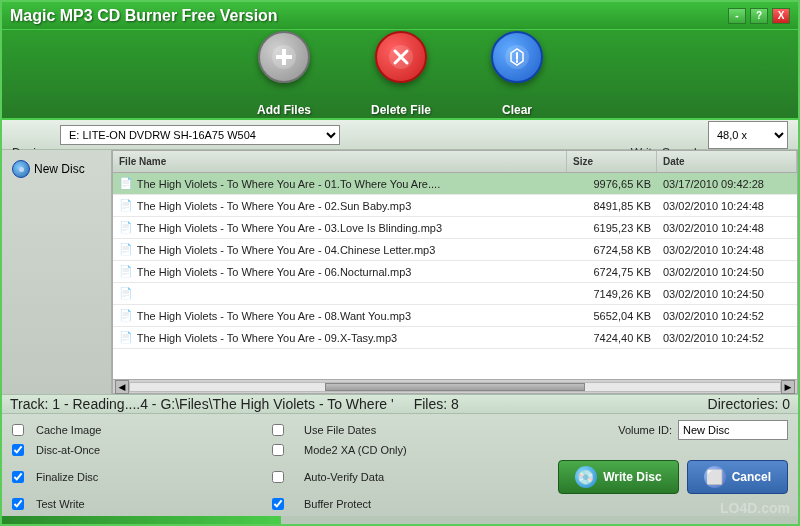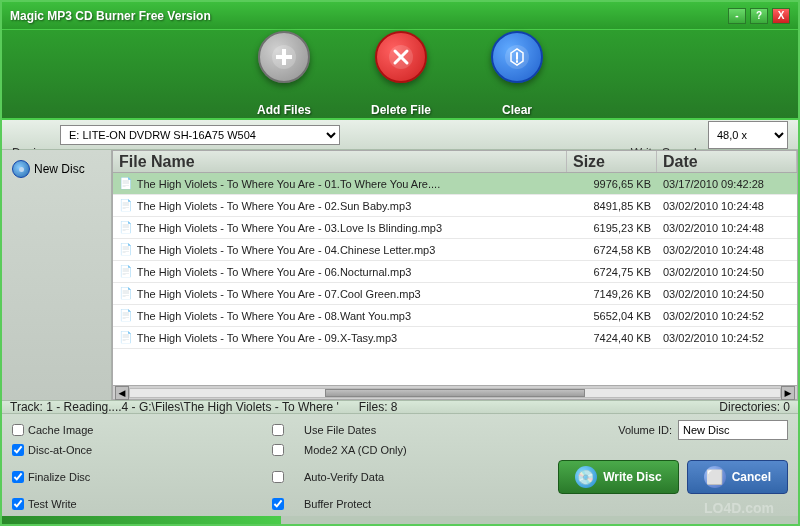--- a/index.html
+++ b/index.html
@@ -28,21 +28,21 @@
       background: linear-gradient(180deg, #3dbe3d 0%, #2a9a2a 100%);
       height: 28px;
       display: flex;
       align-items: center;
       justify-content: space-between;
       padding: 0 8px;
       border-bottom: 1px solid #4acc4a;
     }
     .title-text {
       color: white;
-      font-size: 12px;
+      font-size: 16px;
       font-weight: bold;
       text-shadow: 1px 1px 2px rgba(0,0,0,0.5);
     }
     .window-controls {
       display: flex;
       gap: 4px;
     }
     .win-btn {
       width: 18px;
       height: 16px;
@@ -193,21 +193,21 @@
     .file-list-header {
       display: flex;
       background: linear-gradient(180deg, #e0e8e0, #c8d4c8);
       border-bottom: 1px solid #aaa;
       height: 22px;
     }
     .col-header {
       display: flex;
       align-items: center;
       padding: 0 6px;
-      font-size: 16px;
+      font-size: 10px;
       font-weight: bold;
       color: #333;
       border-right: 1px solid #bbb;
       cursor: pointer;
     }
     .col-name { flex: 1; }
     .col-size { width: 90px; }
     .col-date { width: 140px; }
 
     .file-list-body {
@@ -255,27 +255,27 @@
       height: 100%;
       background: linear-gradient(180deg, #c0c0c0, #a0a0a0);
       border: 1px solid #888;
       position: absolute;
       left: 30%;
     }
 
     
     .status-bar {
       background: linear-gradient(180deg, #d8e8d8, #c8d8c8);
-      height: 14px;
+      height: 20px;
       display: flex;
       align-items: center;
       padding: 0 8px;
       border-top: 1px solid #aabcaa;
       border-bottom: 1px solid #aabcaa;
-      font-size: 12px;
+      font-size: 14px;
       color: #222;
       gap: 20px;
     }
     .status-right {
       margin-left: auto;
     }
 
     
     .bottom-area {
       background: linear-gradient(180deg, #d0dcd0, #c0ccc0);
@@ -286,21 +286,21 @@
     }
     .options-row {
       display: flex;
       gap: 0;
       align-items: center;
     }
     .option-col {
       width: 220px;
       display: flex;
       align-items: center;
-      gap: 4px;
+      gap: 12px;
     }
     .option-col2 {
       width: 220px;
       display: flex;
       align-items: flex-end;
       gap: 20px;
       margin-left: 40px;
     }
     .vol-area {
       display: flex;
@@ -359,21 +359,21 @@
       background: radial-gradient(circle at 35% 35%, #88ddff, #2288cc);
     }
     .btn-icon-cancel {
       background: radial-gradient(circle at 35% 35%, #aaccff, #4466bb);
     }
 
     
     .watermark {
       position: absolute;
       bottom: 8px;
-      right: 24px;
+      right: 8px;
       color: rgba(255,255,255,0.3);
       font-size: 14px;
       font-weight: bold;
     }
 
     .progress-bar {
       height: 8px;
       background: #b8c8b8;
       margin: 0;
     }
@@ -500,21 +500,20 @@
     <div class="file-cell file-cell-name">
       <span class="file-icon">📄</span>
       <span>The High Violets - To Where You Are - 06.Nocturnal.mp3</span>
     </div>
     <div class="file-cell file-cell-size">6724,75 KB</div>
     <div class="file-cell file-cell-date">03/02/2010 10:24:50</div>
   </div>
           <div class="file-row">
     <div class="file-cell file-cell-name">
       <span class="file-icon">📄</span>
-      <span>The High Violets - To Where You Are - 07.Cool Green.mp3</span>
     </div>
     <div class="file-cell file-cell-size">7149,26 KB</div>
     <div class="file-cell file-cell-date">03/02/2010 10:24:50</div>
   </div>
           <div class="file-row">
     <div class="file-cell file-cell-name">
       <span class="file-icon">📄</span>
       <span>The High Violets - To Where You Are - 08.Want You.mp3</span>
     </div>
     <div class="file-cell file-cell-size">5652,04 KB</div>

